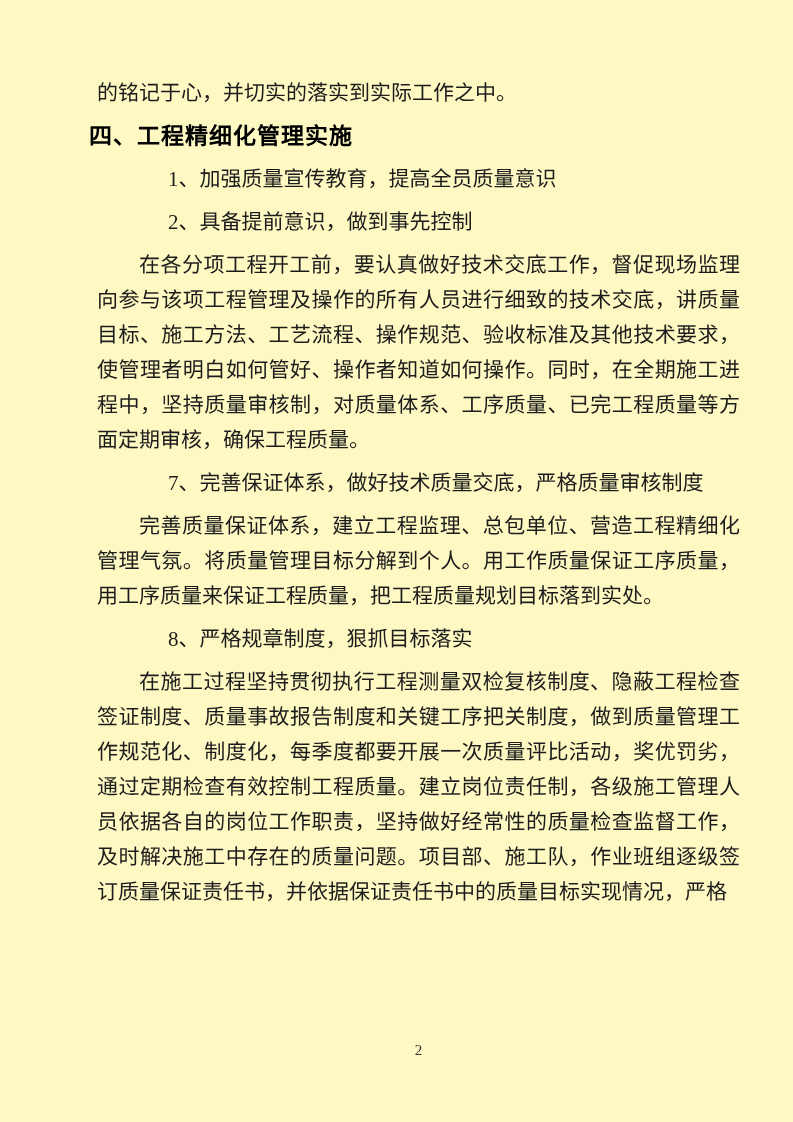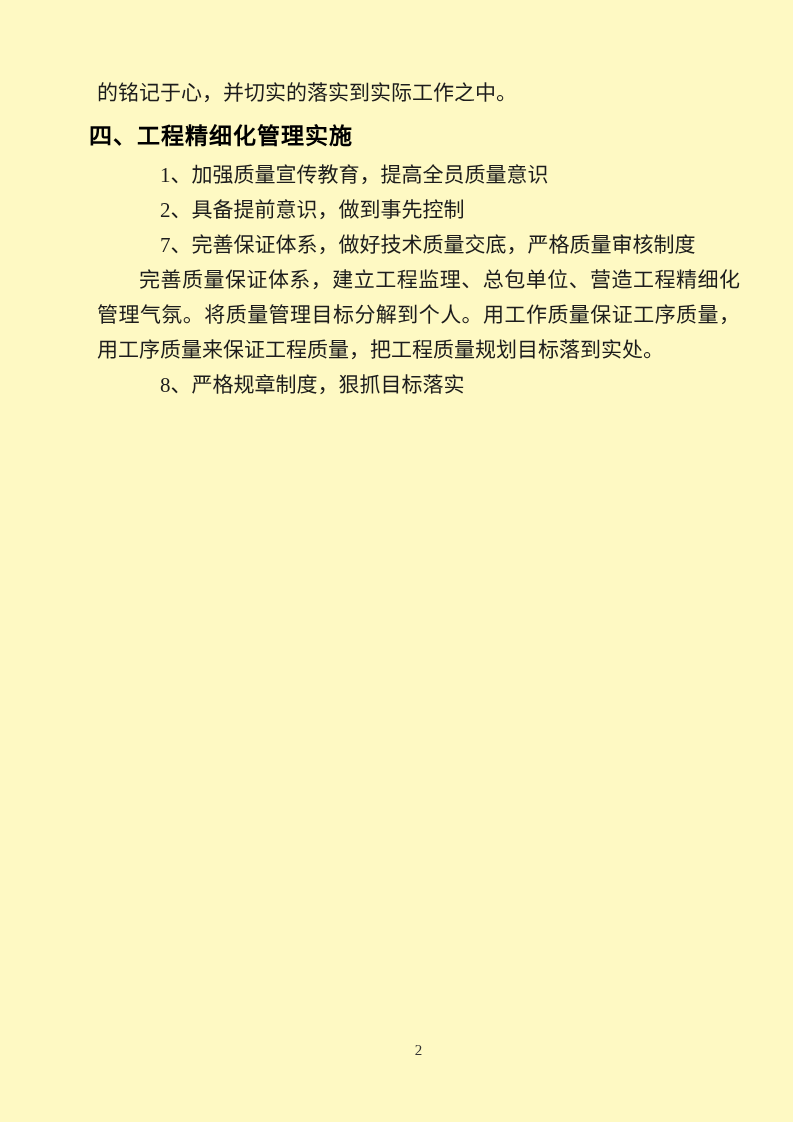--- a/index.html
+++ b/index.html
@@ -23,21 +23,21 @@
   .doc-heading{
     font-family:"Liberation Sans", sans-serif;
     font-weight:bold;
     font-size:23px;
     line-height:35px;
     color:#000000;
     margin:8px 0 4px -8px;
     text-indent:0;
     letter-spacing:1px;
   }
-  .sub-title{margin:0;text-indent:3em;}
+  .sub-title{margin:8px;text-indent:3em;}
   .para{margin:0;text-indent:2em;}
   .footer{
     position:absolute;
     left:97px; top:1040px; width:643px;
     text-align:center;
     font-size:15px;
     line-height:20px;
     color:#333333;
   }
 </style>
@@ -48,23 +48,25 @@
 
   <div class="content">
 
     <p class="lead-line">的铭记于心，并切实的落实到实际工作之中。</p>
 
     <div class="doc-heading">四、工程精细化管理实施</div>
 
     <p class="sub-title">1、加强质量宣传教育，提高全员质量意识</p>
 
     <p class="sub-title">2、具备提前意识，做到事先控制</p>
+    <p class="para">在各分项工程开工前，要认真做好技术交底工作，督促现场监理向参与该项工程管理及操作的所有人员进行细致的技术交底，讲质量目标、施工方法、工艺流程、操作规范、验收标准及其他技术要求，使管理者明白如何管好、操作者知道如何操作。同时，在全期施工进程中，坚持质量审核制，对质量体系、工序质量、已完工程质量等方面定期审核，确保工程质量。</p>
 
     <p class="sub-title">7、完善保证体系，做好技术质量交底，严格质量审核制度</p>
     <p class="para">完善质量保证体系，建立工程监理、总包单位、营造工程精细化管理气氛。将质量管理目标分解到个人。用工作质量保证工序质量，用工序质量来保证工程质量，把工程质量规划目标落到实处。</p>
 
     <p class="sub-title">8、严格规章制度，狠抓目标落实</p>
+    <p class="para">在施工过程坚持贯彻执行工程测量双检复核制度、隐蔽工程检查签证制度、质量事故报告制度和关键工序把关制度，做到质量管理工作规范化、制度化，每季度都要开展一次质量评比活动，奖优罚劣，通过定期检查有效控制工程质量。建立岗位责任制，各级施工管理人员依据各自的岗位工作职责，坚持做好经常性的质量检查监督工作，及时解决施工中存在的质量问题。项目部、施工队，作业班组逐级签订质量保证责任书，并依据保证责任书中的质量目标实现情况，严格</p>
 
   </div>
 
   <div class="footer">2</div>
 
 </div>
 
 </body></html>

